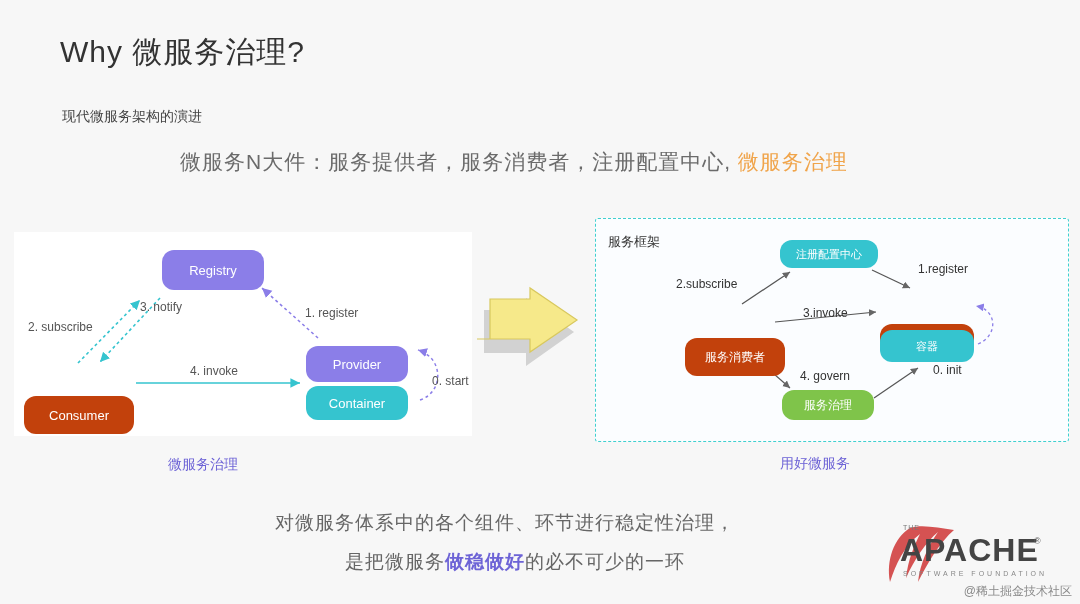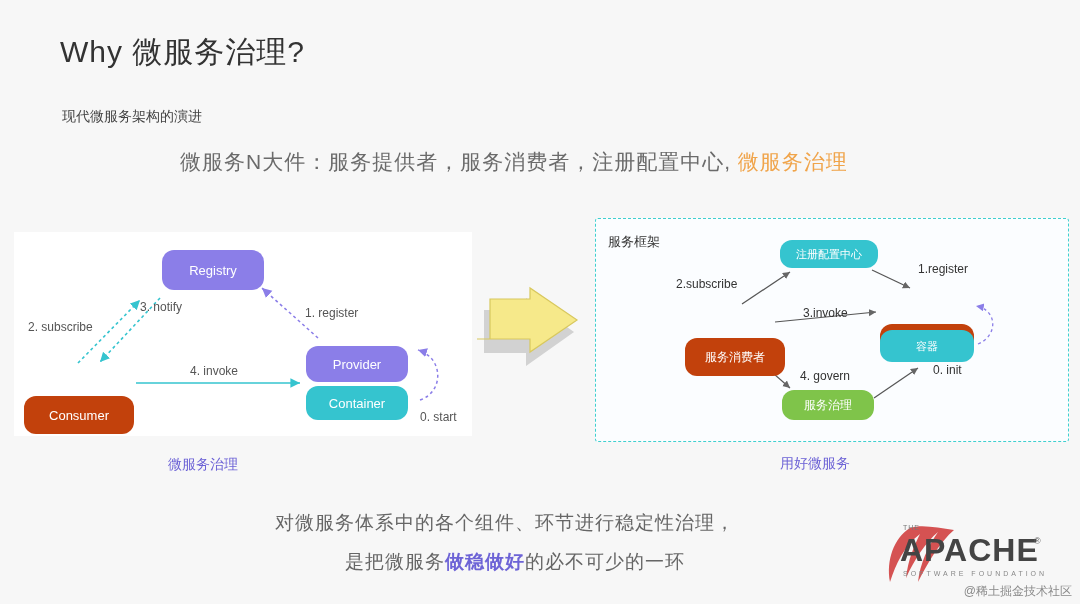--- a/index.html
+++ b/index.html
@@ -44,21 +44,21 @@
   .registry{left:162px;top:18px;width:102px;height:40px;}
   .consumer{left:24px;top:132px;width:110px;height:40px;}
   .provider{left:305px;top:112px;width:102px;height:36px;}
   .container{left:305px;top:150px;width:102px;height:36px;}
 
   .lbl{position:absolute;font-size:12px;color:#555;}
   .l-sub{left:28px;top:320px;}
   .l-notify{left:140px;top:300px;text-align:center;}
   .l-register{left:305px;top:306px;}
   .l-invoke{left:190px;top:364px;}
-  .l-start{left:420px;top:374px;margin-top:36px;}
+  .l-start{left:432px;top:374px;}
 
   .caption{position:absolute;font-size:14px;color:#6d63d6;}
   .cap-left{left:168px;top:456px;}
   .cap-right{left:780px;top:455px;}
 
   
   .big-arrow{position:absolute;left:470px;top:288px;width:115px;height:85px;}
 
   
   .right-panel{

